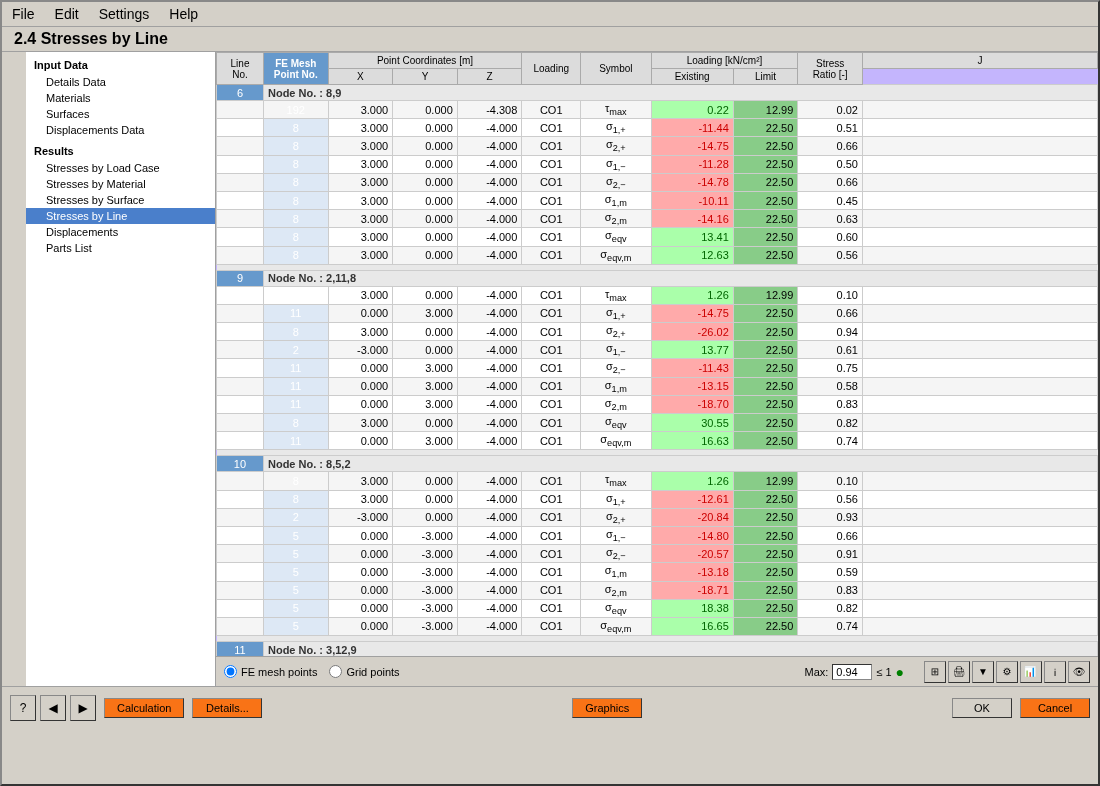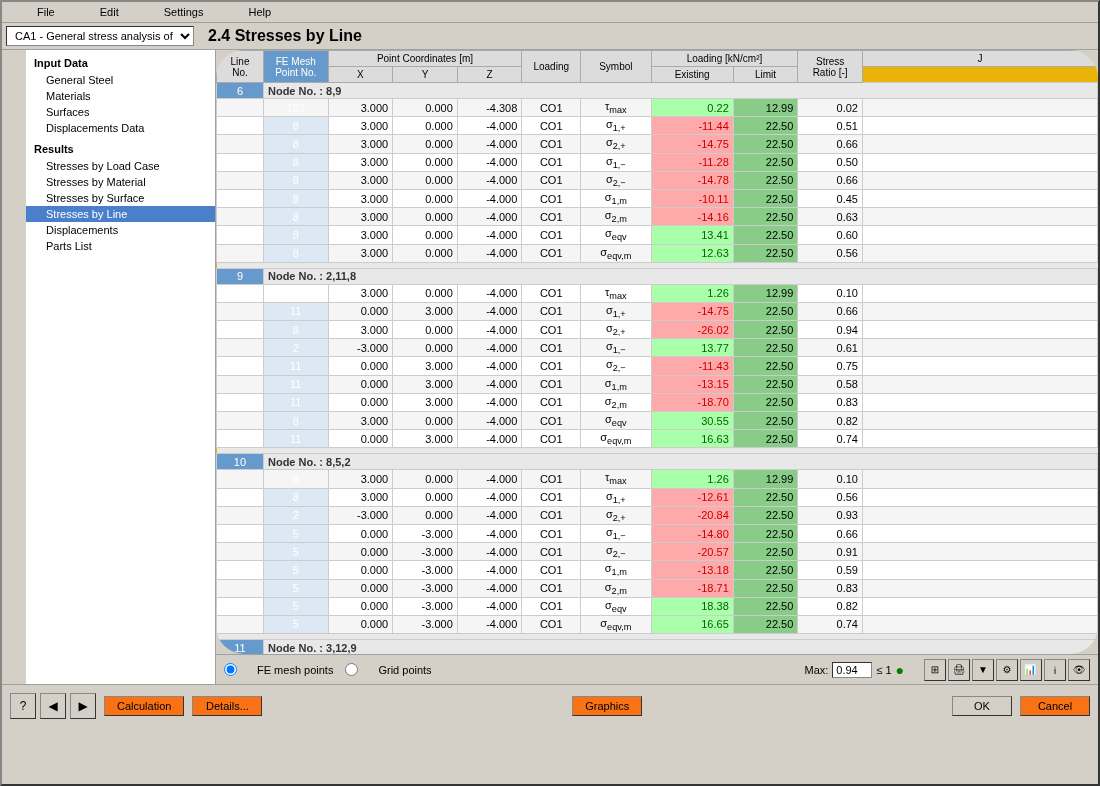--- a/index.html
+++ b/index.html
@@ -28,22 +28,21 @@
     .menu-bar {
       background: #d4d0c8;
       border-bottom: 1px solid #a0a0a0;
       padding: 2px 4px;
       display: flex;
       gap: 8px;
     }
     .menu-item {
       padding: 2px 6px;
       cursor: pointer;
-      font-size: 11px;
-      margin-left: 25px;
+      font-size: 14px;
     }
     
     .toolbar {
       background: #d4d0c8;
       border-bottom: 1px solid #a0a0a0;
       padding: 3px 4px;
       display: flex;
       align-items: center;
       gap: 6px;
     }
@@ -95,22 +94,21 @@
     .content-area {
       flex: 1;
       display: flex;
       flex-direction: column;
       overflow: hidden;
     }
     
     .table-container {
       flex: 1;
       overflow: auto;
-      background: #eab308;
-      border-radius: 28px;
+      background: #c4b5fd;
     }
     
     table.data-table {
       border-collapse: collapse;
       font-size: 11px;
       width: 100%;
     }
     
     .data-table thead tr {
       background: #e8e8e8;
@@ -120,21 +118,21 @@
       padding: 2px 4px;
       text-align: center;
       font-weight: normal;
       background: #dcdcdc;
       white-space: nowrap;
       font-size: 10px;
     }
     .data-table th.col-a {
       background: #6699cc;
       color: white;
-      font-weight: normal;
+      font-weight: bold;
     }
     .data-table td {
       border: 1px solid #ccc;
       padding: 1px 4px;
       text-align: right;
       height: 16px;
       white-space: nowrap;
     }
     .data-table td.text-center { text-align: center; }
     .data-table td.node-header {
@@ -173,21 +171,21 @@
       background: #d4d0c8;
       border-top: 1px solid #a0a0a0;
       padding: 4px 8px;
       display: flex;
       align-items: center;
       gap: 12px;
       height: 30px;
       font-size: 11px;
     }
     .radio-group { display: flex; align-items: center; gap: 12px; }
-    .radio-label { display: flex; align-items: center; gap: 20px; cursor: pointer; }
+    .radio-label { display: flex; align-items: center; gap: 4px; cursor: pointer; }
     .max-group { display: flex; align-items: center; gap: 4px; margin-left: auto; }
     .max-input {
       width: 40px; border: 1px inset #888; background: white;
       padding: 1px 3px; font-size: 11px;
     }
     .icon-toolbar { display: flex; gap: 2px; margin-left: 8px; }
     .icon-btn {
       width: 22px; height: 22px;
       background: #d4d0c8;
       border: 1px outset #888;
@@ -248,31 +246,28 @@
 
 
   <div class="menu-bar">
     <span class="menu-item">File</span>
     <span class="menu-item">Edit</span>
     <span class="menu-item">Settings</span>
     <span class="menu-item">Help</span>
   </div>
 
   <div class="toolbar">
-    <select class="ca-dropdown">
-      <option>CA1 - General stress analysis of</option>
-    </select>
     <span class="section-title">2.4 Stresses by Line</span>
   </div>
 
   <div class="main-layout">
 
     <div class="sidebar">
       <div class="sidebar-group-header">Input Data</div>
-      <div class="sidebar-item">General Steel</div>
+      <div class="sidebar-item">Details Data</div>
       <div class="sidebar-item">Materials</div>
       <div class="sidebar-item">Surfaces</div>
       <div class="sidebar-item">Displacements Data</div>
 
       <div class="sidebar-group-header" style="margin-top:4px;">Results</div>
       <div class="sidebar-item">Stresses by Load Case</div>
       <div class="sidebar-item">Stresses by Material</div>
       <div class="sidebar-item">Stresses by Surface</div>
       <div class="sidebar-item active">Stresses by Line</div>
       <div class="sidebar-item">Displacements</div>

